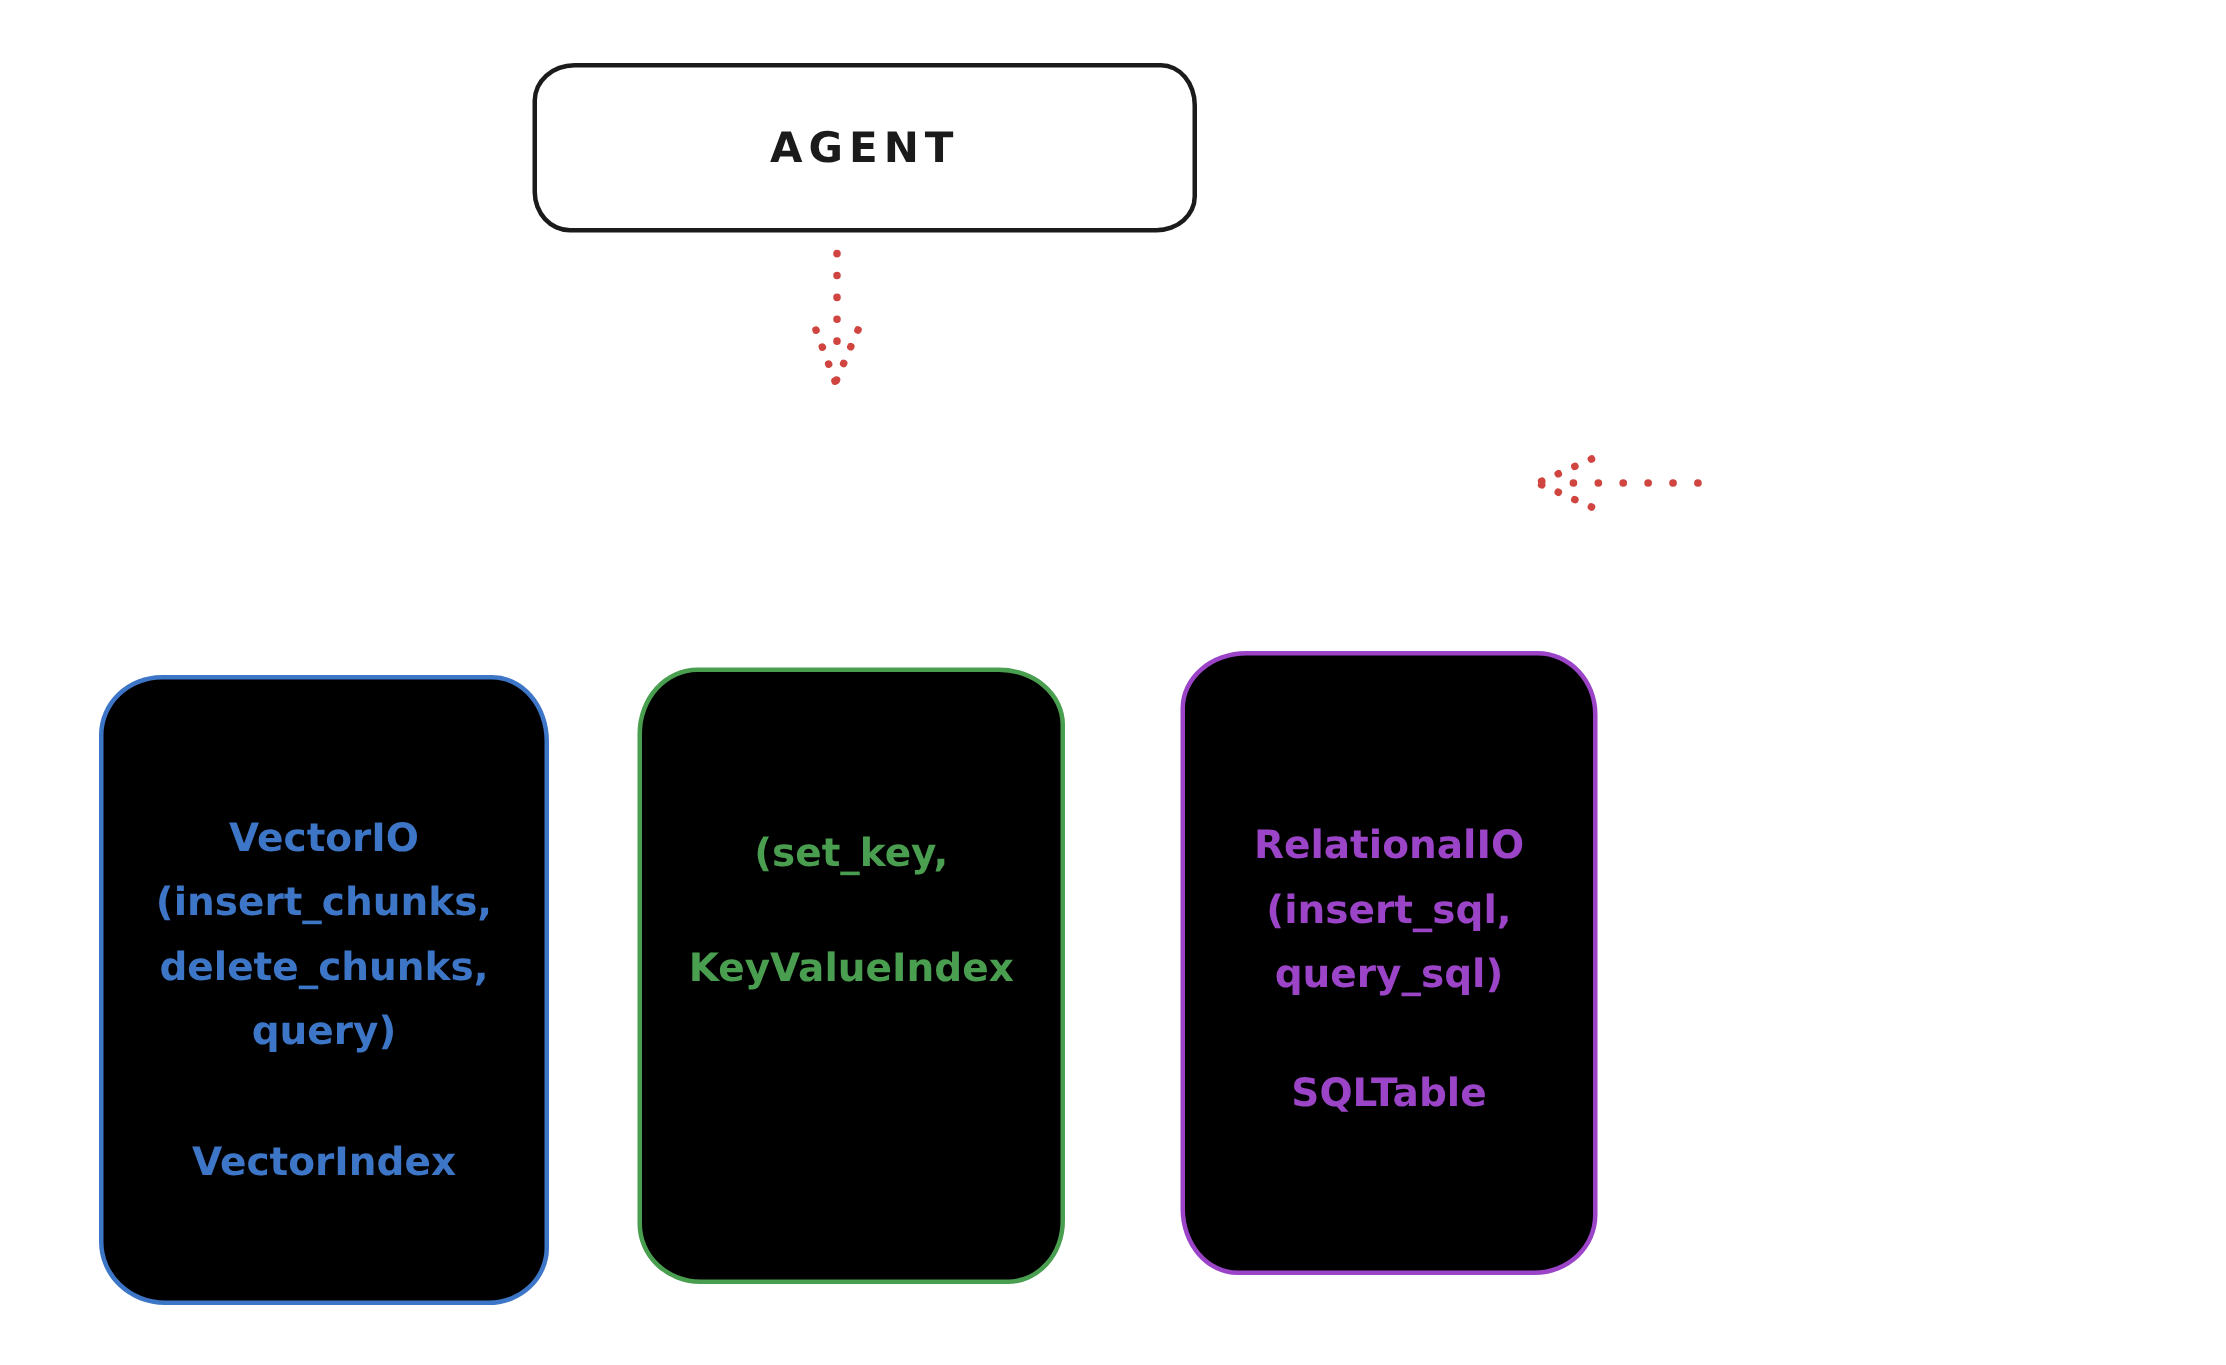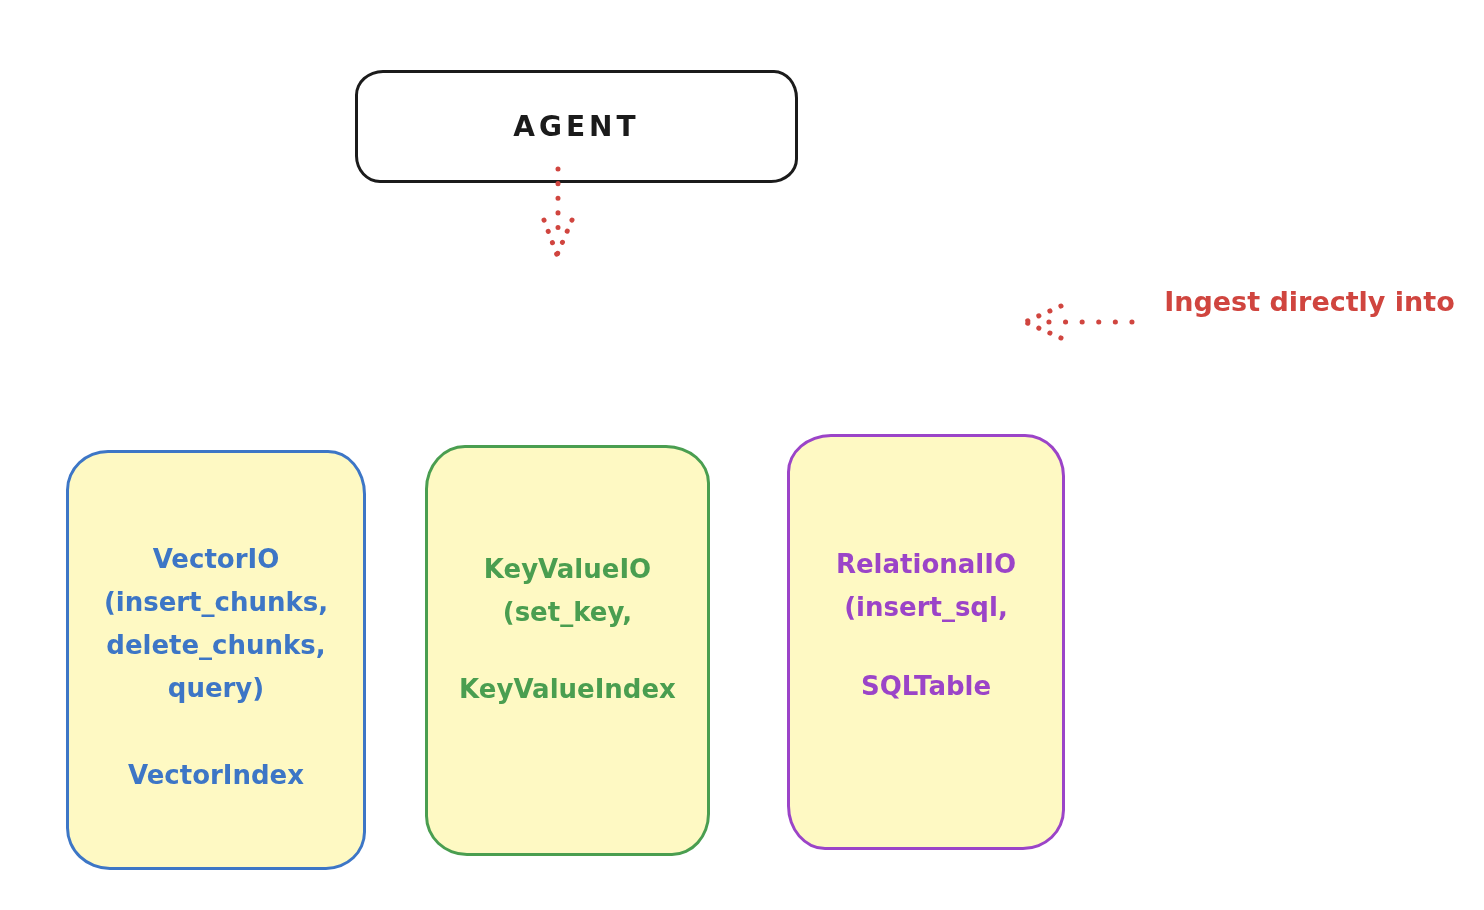--- a/index.html
+++ b/index.html
@@ -16,21 +16,20 @@
     background: #ffffff;
   }
 
   
   .box {
     position: absolute;
     background: #ffffff;
     display: flex;
     align-items: center;
     justify-content: center;
-    margin-top: 28px;
   }
   .agent-box {
     left: 355px; top: 42px; width: 443px; height: 113px;
     border: 3.5px solid #1b1b1b;
     border-radius: 28px 24px 27px 25px / 25px 28px 24px 27px;
   }
   .agent-box .label {
     font-size: 28px; font-weight: bold; letter-spacing: 4px;
     color: #1b1b1b;
   }
@@ -40,21 +39,21 @@
     border-radius: 24px 27px 23px 26px / 27px 23px 26px 24px;
   }
   .rag-box .label {
     font-size: 29px; font-weight: bold; letter-spacing: 1px;
     color: #1b1b1b;
   }
 
   
   .io-box {
     position: absolute;
-    background: #fef9c3;
+    background: #000000;
     border-width: 3px;
     border-style: solid;
     display: block;
     text-align: center;
     font-weight: bold;
   }
   .io-box .io-lines div {
     font-size: 26px;
     line-height: 43px;
     white-space: nowrap;
@@ -129,42 +128,41 @@
       <path class="dotted dash-head" d="M572 220 L557 255"></path>
     </g>
     <g>
       <path class="dotted dash-shaft-h" d="M1132 322 L1047 322"></path>
       <path class="dotted dash-head" d="M1061 306 L1025 322"></path>
       <path class="dotted dash-head" d="M1061 338 L1025 322"></path>
     </g>
   </svg>
 
   <div class="annotation">
-    <div>Ingest directly into</div>
   </div>
 
   <div class="io-box io-box-vector">
     <div class="io-lines">
       <div>VectorIO</div>
       <div>(insert_chunks,</div>
       <div>delete_chunks,</div>
       <div>query)</div>
     </div>
     <div class="index-label">VectorIndex</div>
   </div>
 
   <div class="io-box io-box-keyvalue">
     <div class="io-lines">
-      <div>KeyValueIO</div>
       <div>(set_key,</div>
     </div>
     <div class="index-label">KeyValueIndex</div>
   </div>
 
   <div class="io-box io-box-relational">
     <div class="io-lines">
       <div>RelationalIO</div>
       <div>(insert_sql,</div>
+      <div>query_sql)</div>
     </div>
     <div class="index-label">SQLTable</div>
   </div>
 
 </div>
 
 </body></html>

